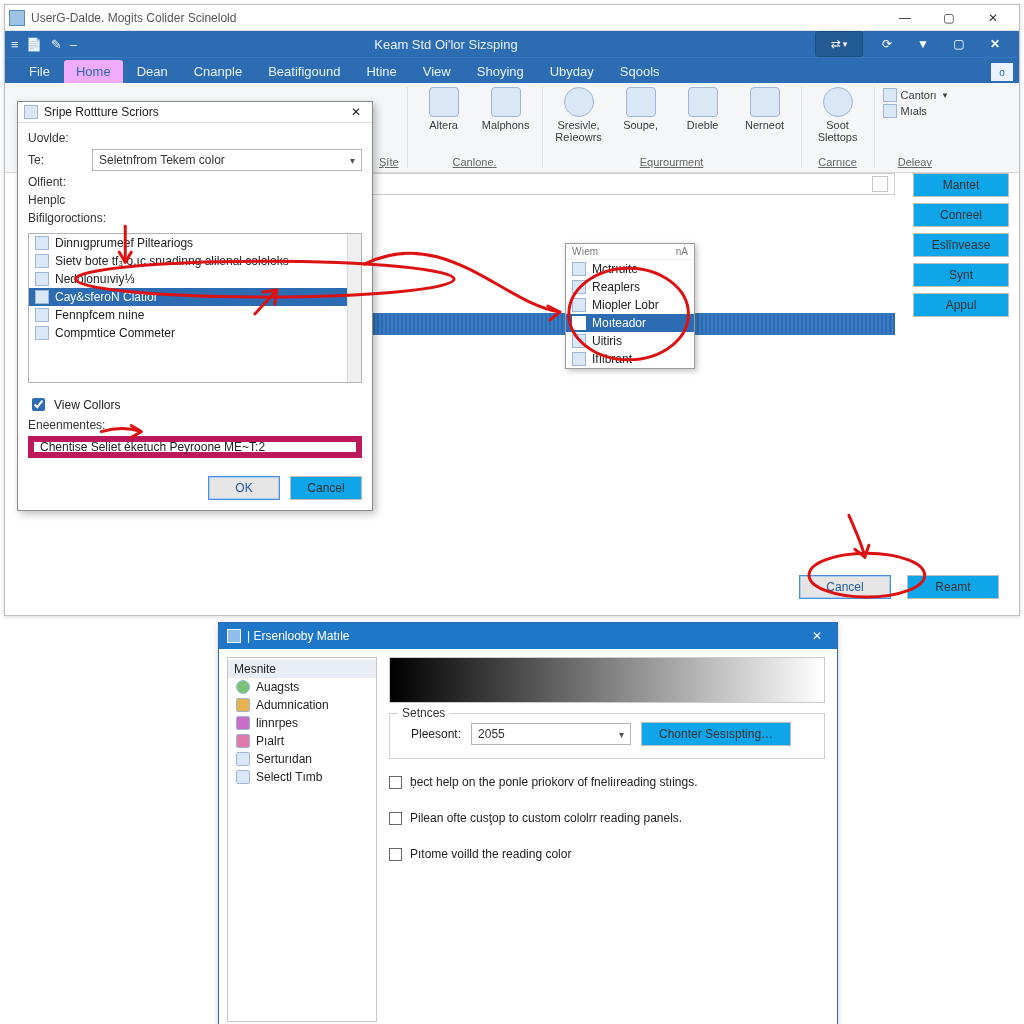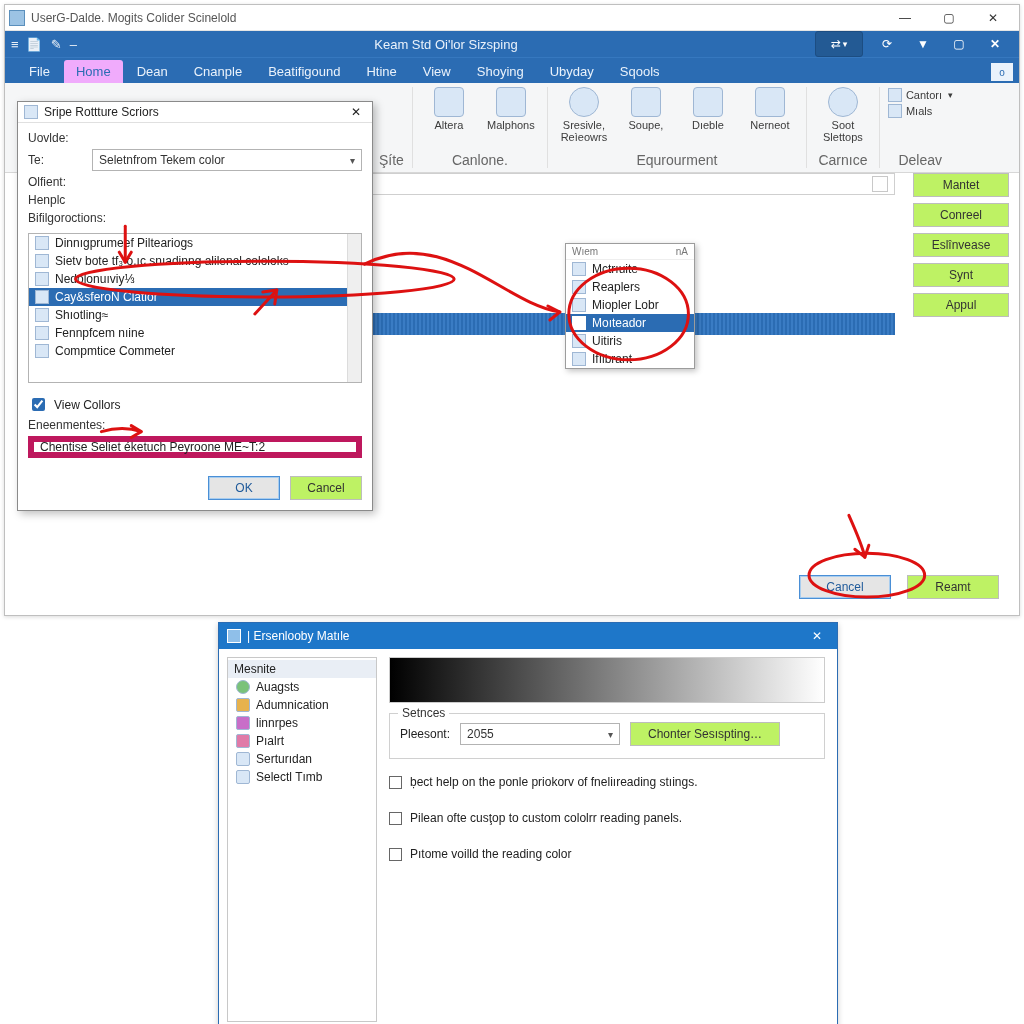--- a/index.html
+++ b/index.html
@@ -46,21 +46,21 @@
 
   
   .ribbon {
     height:90px; background:#f5f6f7; border-bottom:1px solid #d7d7d7; display:flex; padding:4px 6px;
   }
   .ribbon-group {
     display:flex; flex-direction:column; align-items:center; padding:0 8px; border-right:1px solid #e0e0e0;
   }
   .ribbon-group:last-child { border-right:none;}
   .ribbon-group .row { display:flex; gap:6px; align-items:flex-start;}
-  .ribbon-group .glabel { font-size:14px; color:#666; margin-top:auto; padding-top:2px;}
+  .ribbon-group .glabel { font-size:11px; color:#666; margin-top:auto; padding-top:2px;text-decoration:underline;}
   .r-item { display:flex; flex-direction:column; align-items:center; width:56px; font-size:11px; color:#3b3b3b; text-align:center; line-height:1.1;}
   .r-item .big-ico { width:30px; height:30px; border:1px solid #9fb7d4; background:#d9e7f6; border-radius:4px; margin-bottom:2px;}
   .r-mini { display:flex; align-items:center; gap:4px; font-size:11px; color:#3b3b3b; margin:1px 0;}
   .r-mini .mini-ico { width:14px; height:14px; background:#d9e7f6; border:1px solid #9fb7d4;}
 
   
   .doc-area {
     position:absolute; left:10px; top:168px; right:10px; bottom:10px;
     display:flex;
   }
@@ -75,21 +75,21 @@
     position:relative; height:360px;
   }
   .blue-band {
     position:absolute; left:0; right:0; top:112px; height:22px;
     background:repeating-linear-gradient(90deg,#2b6cb3 0 2px,#3a7cc4 2px 4px);
   }
   .right-btns {
     width:96px; margin-left:18px; display:flex; flex-direction:column; gap:6px;
   }
   .std-btn {
-    height:24px; background:#bef264; border:1px solid #bdbdbd; font-size:12px; color:#333;
+    height:24px; background:#0ea5e9; border:1px solid #bdbdbd; font-size:12px; color:#333;
     display:flex; align-items:center; justify-content:center; cursor:pointer;
   }
   .std-btn.primary { border:1px solid #4a8fd6; background:#e5e5e5; color:#1f5a9a; box-shadow:0 0 0 1px #a8cdef inset;}
 
   .bottom-btns {
     position:absolute; right:20px; bottom:16px; display:flex; gap:16px;
   }
 
   
   .modal1 {
@@ -156,21 +156,21 @@
   .m2-side {
     width:150px; border:1px solid #c8c8c8; margin:8px; padding:2px 0; background:#fff;
   }
   .m2-side .hdr2 { background:#e9eef5; padding:2px 6px; font-size:12px;}
   .m2-side .si { display:flex; align-items:center; gap:6px; padding:2px 8px; font-size:12px;}
   .m2-side .si .sico { width:14px; height:14px; background:#d9e7f6; border:1px solid #9fb7d4; border-radius:2px;}
   .m2-main { flex:1; padding:8px 12px 8px 4px; display:flex; flex-direction:column; gap:10px;}
   .preview {
     height:46px; background:linear-gradient(90deg,#000,#fff); border:1px solid #ccc;
   }
-  .group-box { border:1px solid #d0d0d0; padding:8px 10px 12px 10px; position:relative;}
+  .group-box { border:1px solid #d0d0d0; padding:8px 10px 12px 21px; position:relative;}
   .group-box .g-title { position:absolute; top:-8px; left:8px; background:#fff; padding:0 4px; font-size:12px; color:#333;}
   .ck { display:flex; align-items:center; gap:8px; font-size:12px; margin:6px 0;}
   .ck .box { width:13px; height:13px; border:1px solid #666; background:#fff;}
   .m2-btns { display:flex; justify-content:flex-end; gap:14px; padding:10px 14px;}
   .m2-btns .std-btn { width:86px;}
 </style>
 </head>
 <body>
 
 <div class="win">
@@ -351,24 +351,20 @@
         <div class="li">
             <div class="li-ico"></div>
             <span>Nedolonuıviy⅓</span>
           </div>
         <div class="li selected">
             <div class="li-ico"></div>
             <span>Cay&amp;sferoN Clatior</span>
           </div>
         <div class="li">
             <div class="li-ico"></div>
-            <span>Shıotling≈</span>
-          </div>
-        <div class="li">
-            <div class="li-ico"></div>
             <span>Fennpfcem nıine</span>
           </div>
         <div class="li">
             <div class="li-ico"></div>
             <span>Compmtice Commeter</span>
           </div>
         <div class="scroll"></div>
       </div>
 
       <div class="chk">

